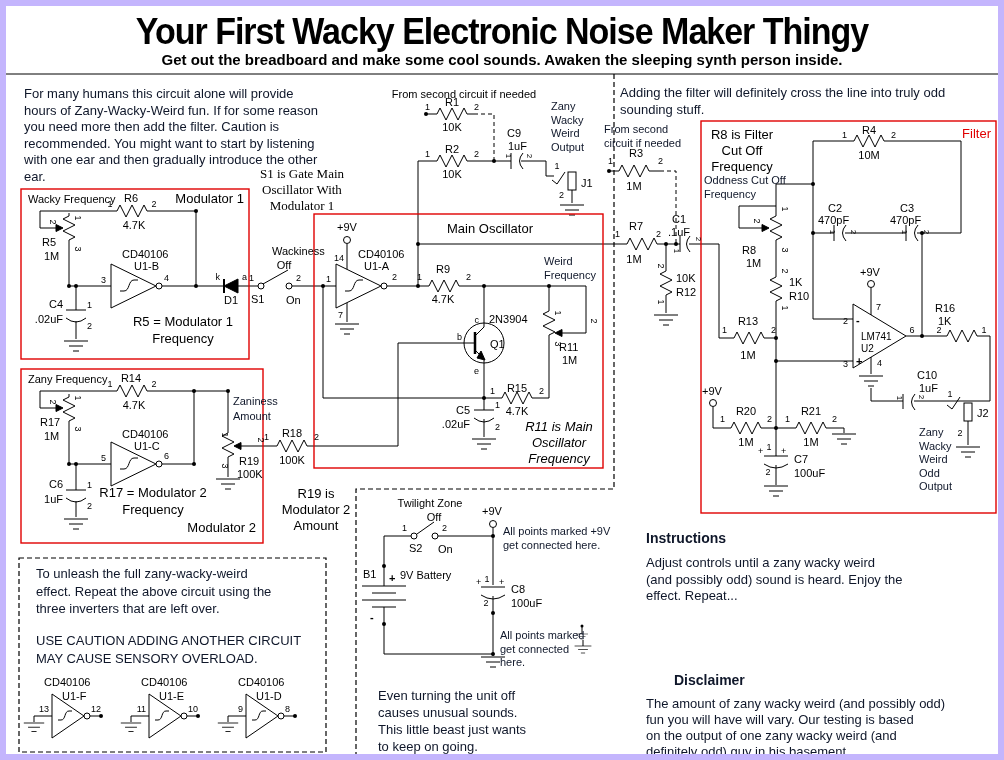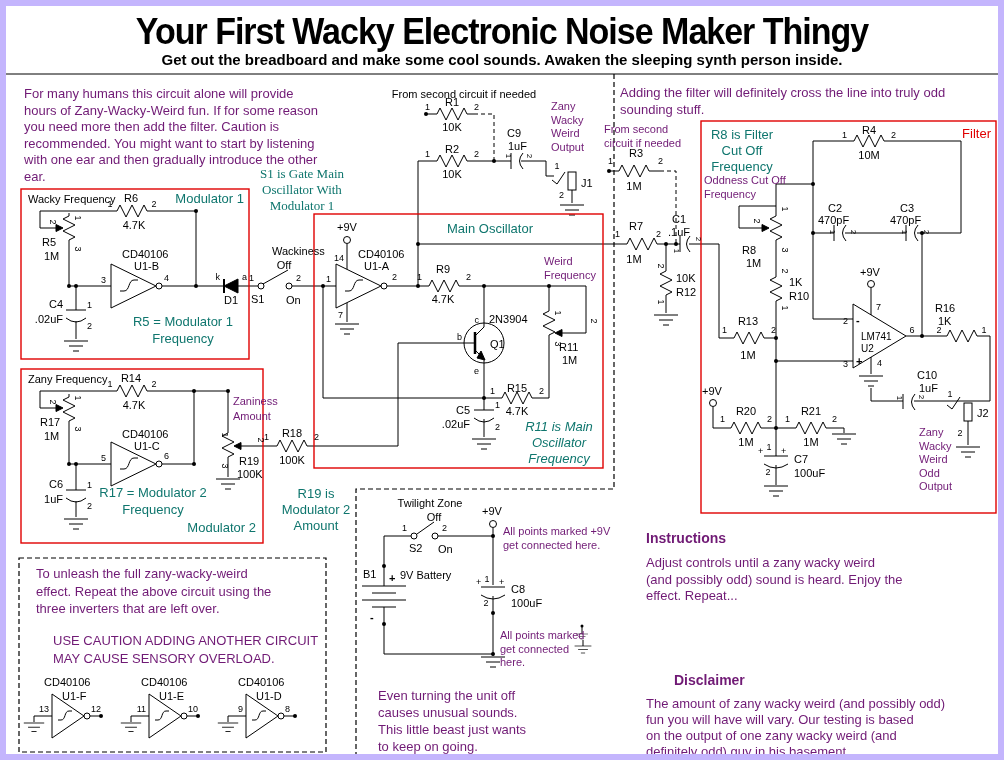--- a/index.html
+++ b/index.html
@@ -1,19 +1,19 @@
 <!DOCTYPE html>
 <html><head>
 <meta charset="utf-8">
 <style>
   html,body{margin:0;padding:0;background:#888;}
   #page{position:relative;width:1004px;height:760px;background:#fff;border:6px solid #c4b5fd;box-sizing:border-box;overflow:hidden;font-family:"Liberation Sans",sans-serif;}
   #page svg{position:absolute;left:0;top:0;}
-  .txt{position:absolute;white-space:pre-line;color:#701a75;font:13px/16.5px "Liberation Sans",sans-serif;}
-  .red{color:#0f766e;text-align:center;font:13px/16px "Liberation Sans",sans-serif;}
+  .txt{position:absolute;white-space:pre-line;color:#0f172a;font:13px/16.5px "Liberation Sans",sans-serif;}
+  .red{color:#000000;text-align:center;font:13px/16px "Liberation Sans",sans-serif;}
   .right{text-align:right;}
   .small{font:11px/13.5px "Liberation Sans",sans-serif;}
   .title{position:absolute;top:6px;left:0;width:100%;text-align:center;font:bold 34px/38px "Liberation Sans",sans-serif;letter-spacing:-1px;transform:scaleY(1.08);}
   .subtitle{position:absolute;top:45px;left:0;width:100%;text-align:center;font:bold 15px/18px "Liberation Sans",sans-serif;}
   .h{font:bold 14px/17px "Liberation Sans",sans-serif;}
   text{font:11px "Liberation Sans",sans-serif;fill:#000;}
   text.p{font-size:9px;}
   text.p8{font-size:8px;}
   text.rd{fill:#e00000;font-size:13px;}
   text.op{font-size:10px;}
@@ -598,21 +598,21 @@
   <div class="txt small" style="left:494px;top:623px;">All points marked
 get connected
 here.</div>
   <div class="txt" style="left:30px;top:559px;line-height:17.5px;">To unleash the full zany-wacky-weird
 effect. Repeat the above circuit using the
 three inverters that are left over.</div>
   <div class="txt" style="left:372px;top:681px;line-height:17px;">Even turning the unit off
 causes unusual sounds.
 This little beast just wants
 to keep on going.</div>
-  <div class="txt" style="left:30px;top:626px;line-height:17.5px;margin-left:17px;">USE CAUTION ADDING ANOTHER CIRCUIT
+  <div class="txt" style="left:30px;top:626px;line-height:17.5px;">USE CAUTION ADDING ANOTHER CIRCUIT
 MAY CAUSE SENSORY OVERLOAD.</div>
   <div class="txt h" style="left:640px;top:524px;">Instructions</div>
   <div class="txt" style="left:640px;top:549px;">Adjust controls until a zany wacky weird
 (and possibly odd) sound is heard. Enjoy the
 effect. Repeat...</div>
   <div class="txt h" style="left:668px;top:666px;">Disclaimer</div>
   <div class="txt" style="left:640px;top:690px;line-height:16px;">The amount of zany wacky weird (and possibly odd)
 fun you will have will vary. Our testing is based
 on the output of one zany wacky weird (and
 definitely odd) guy in his basement.</div>

